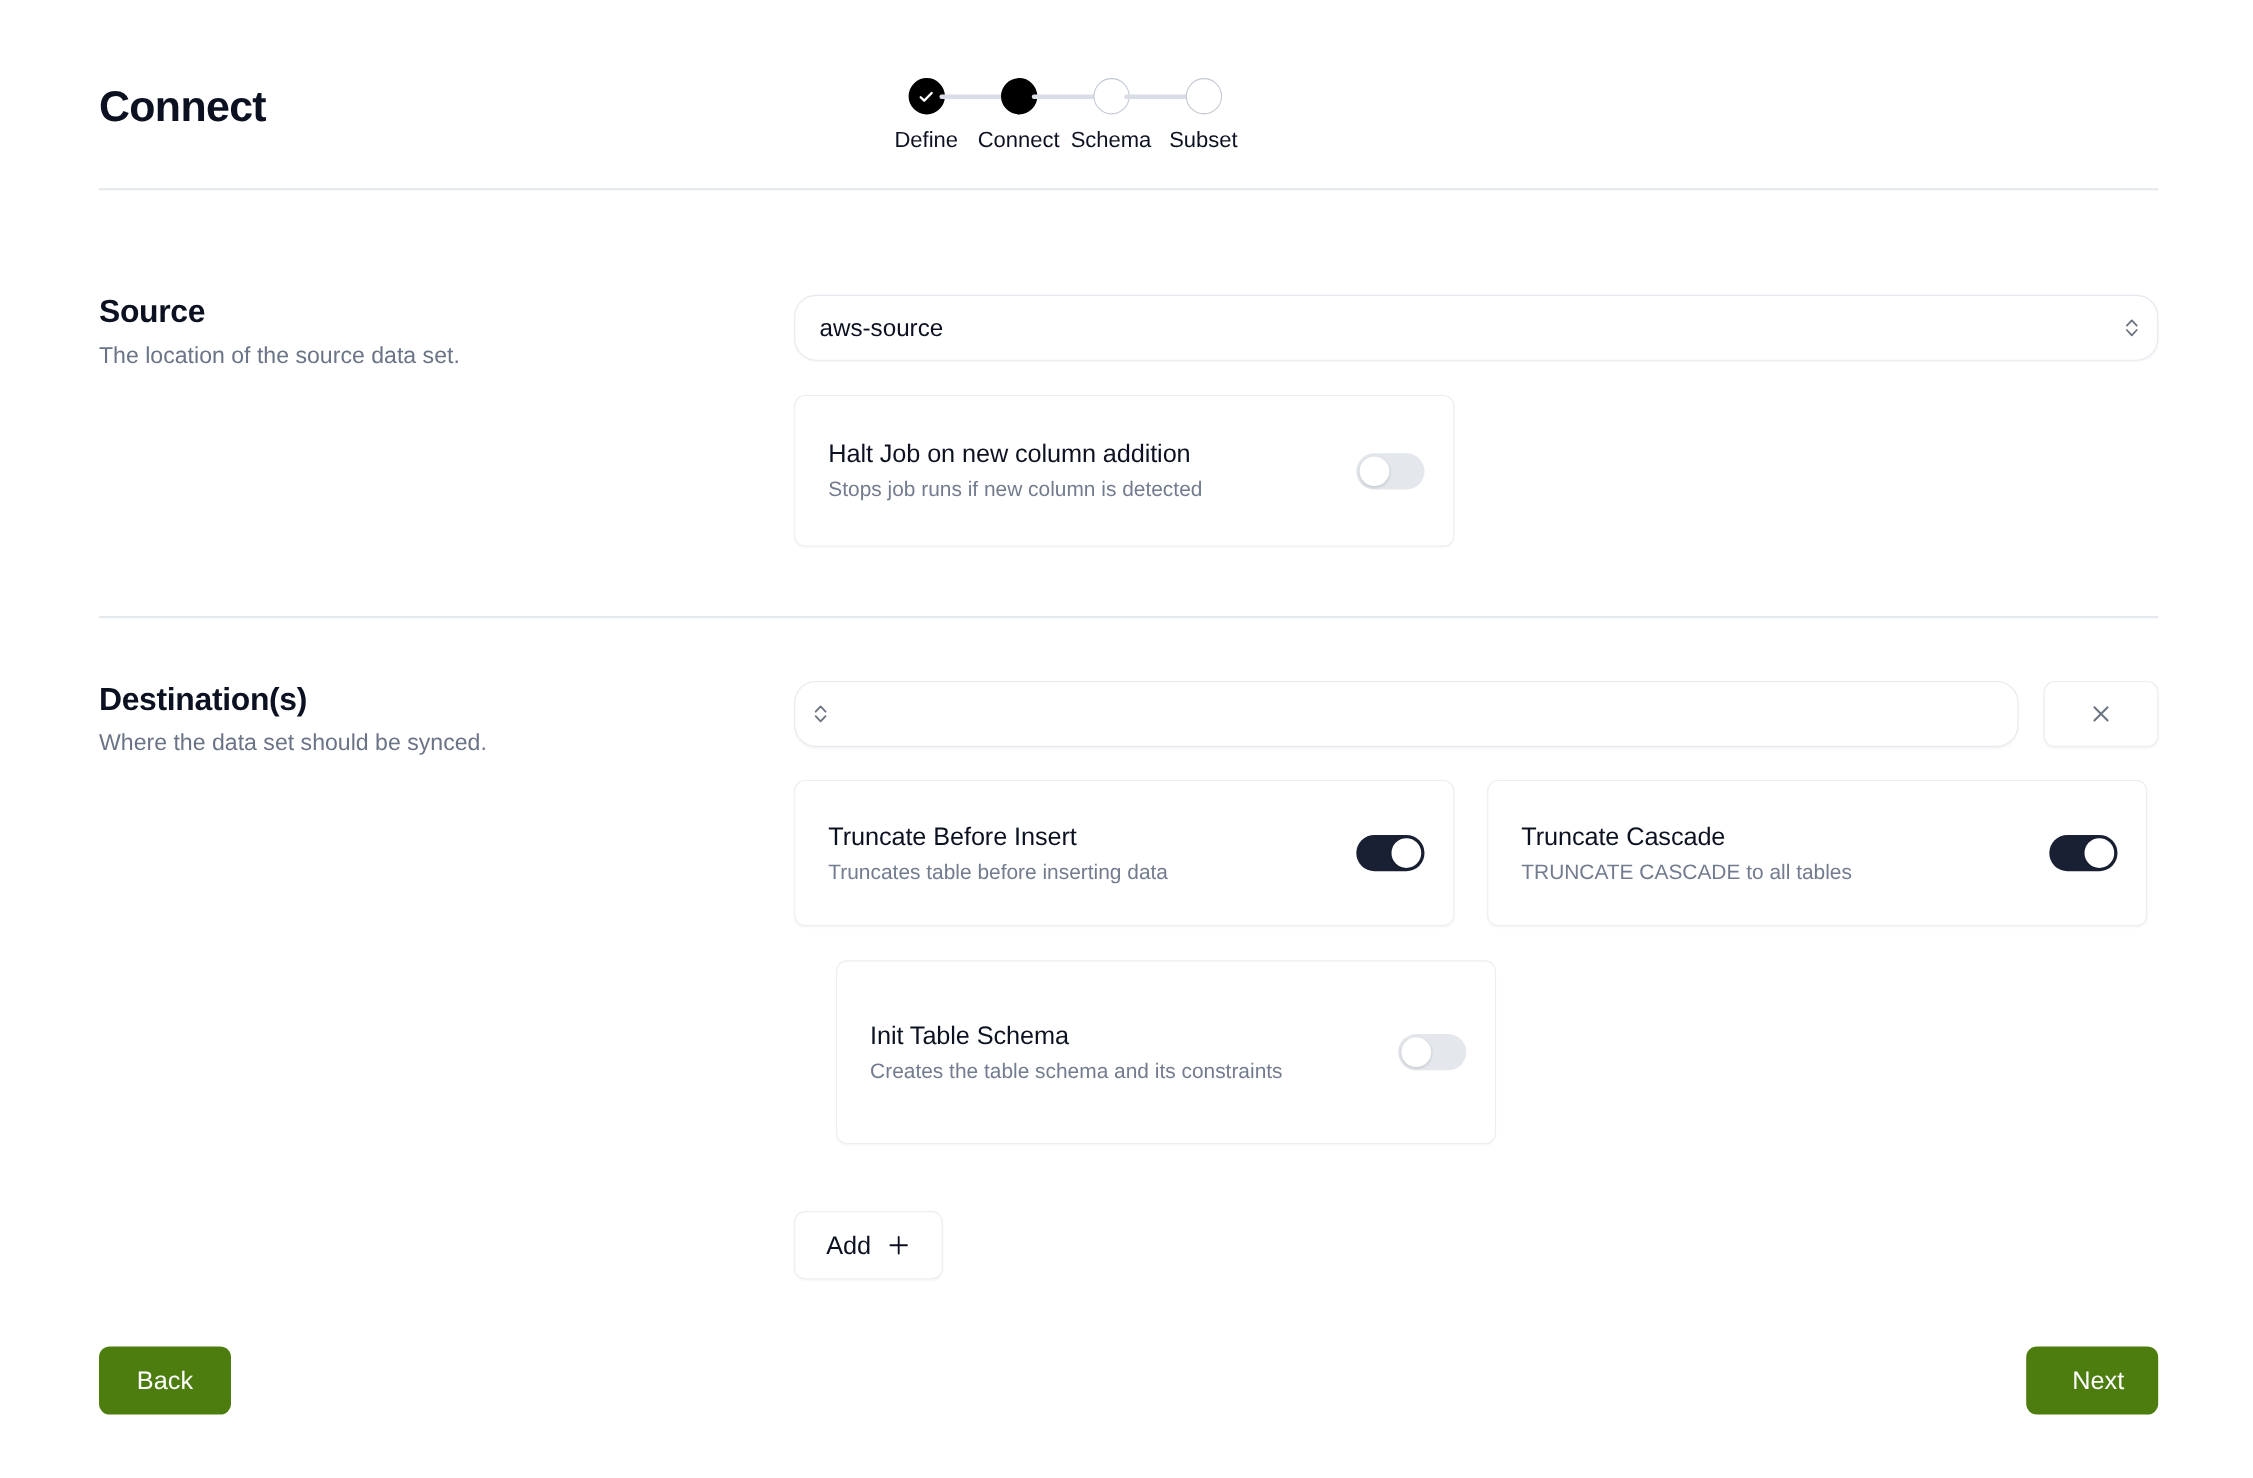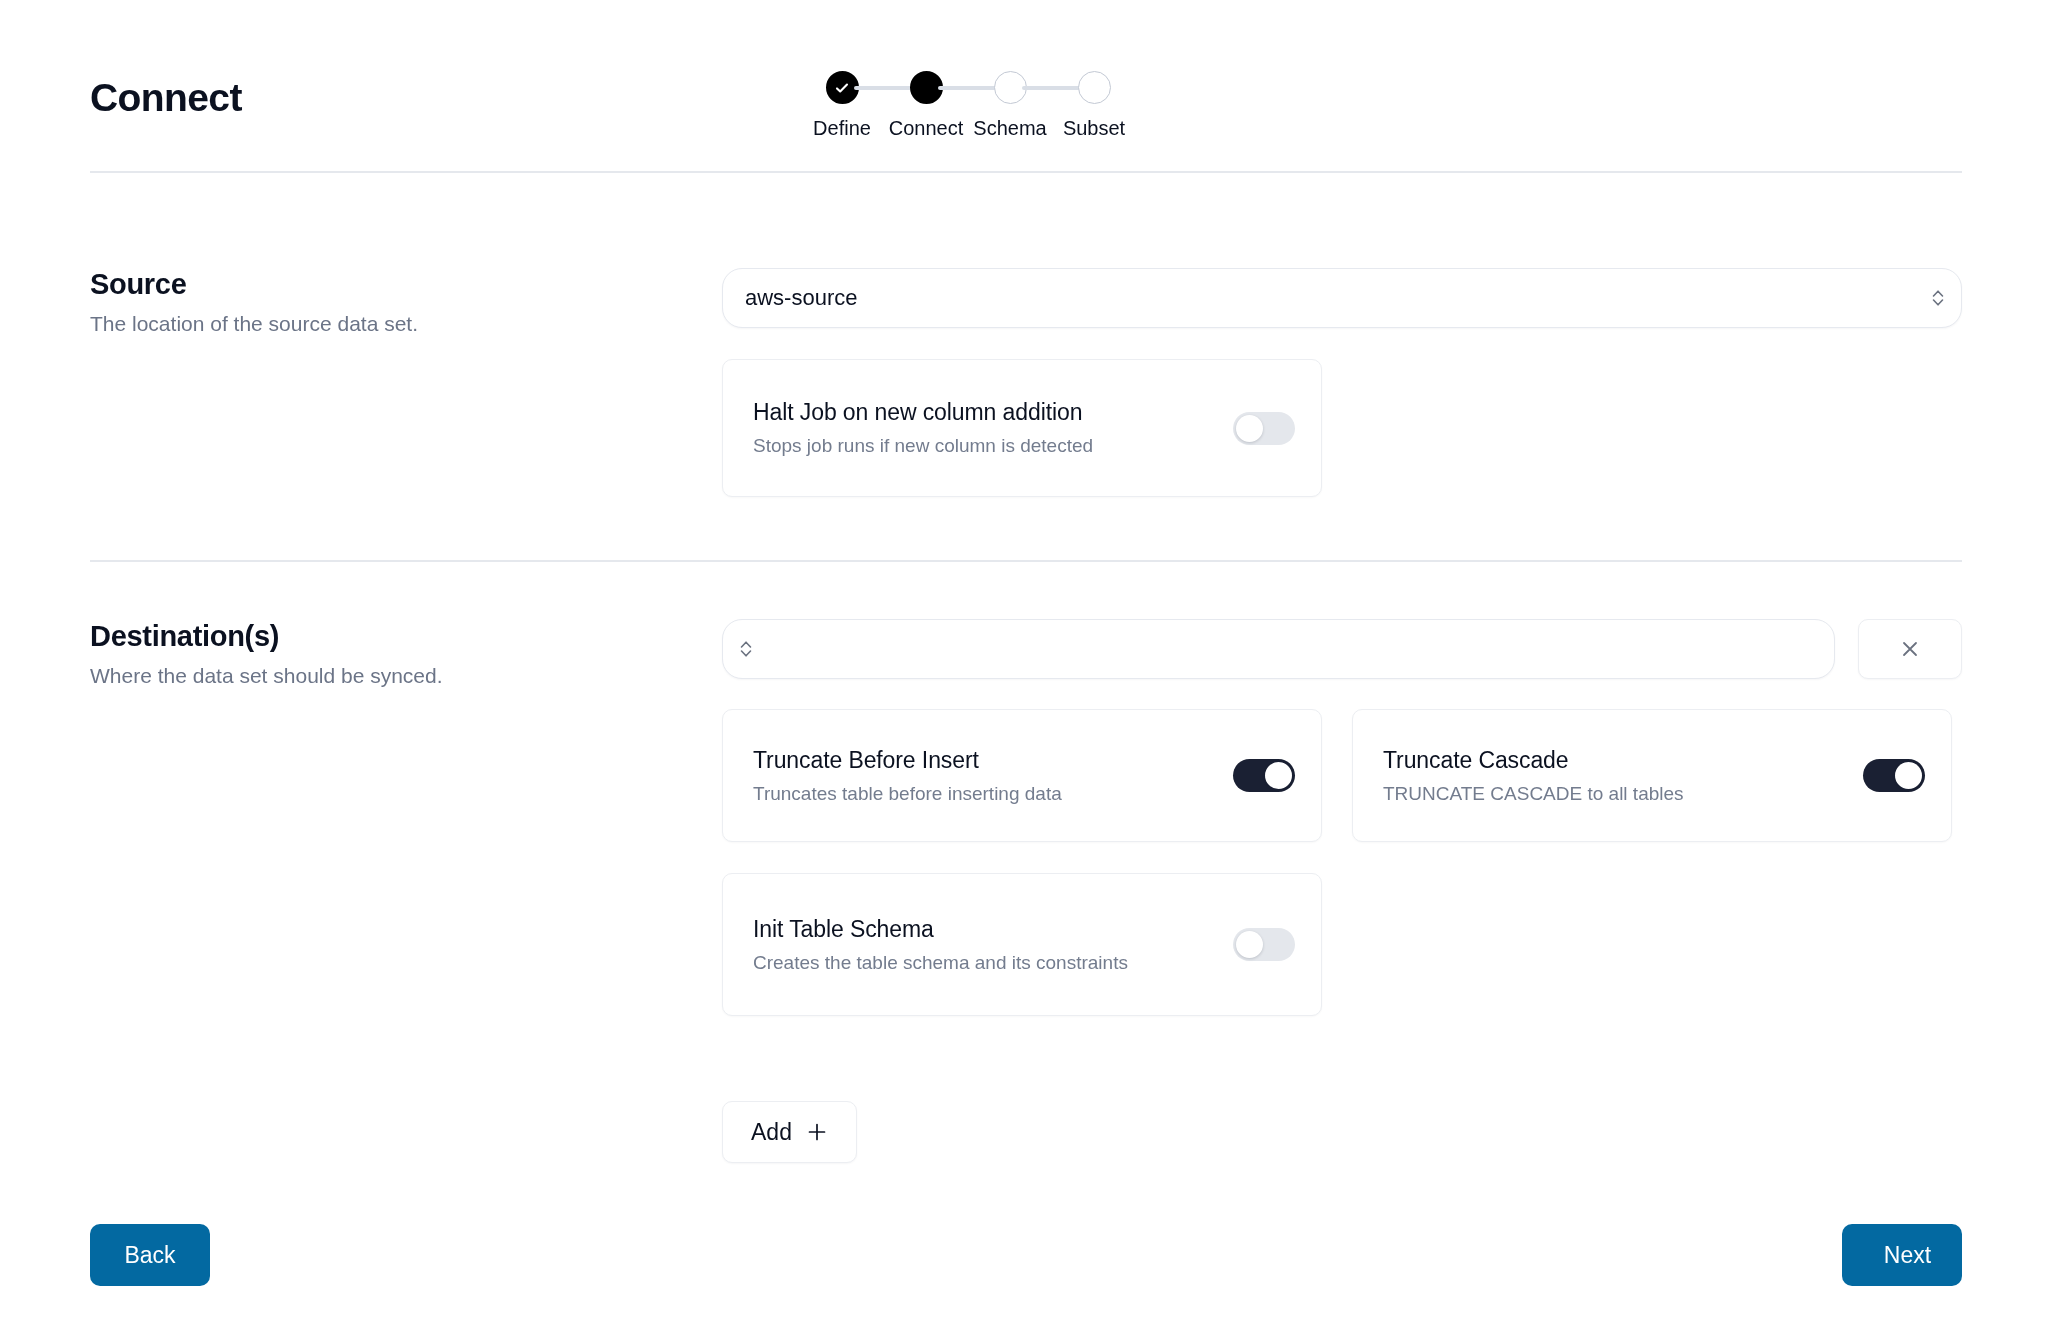--- a/index.html
+++ b/index.html
@@ -195,21 +195,21 @@
   }
   .opt-desc {
     margin-top: 9px;
     font-size: 19px;
     color: #737c8e;
   }
 
   .card-halt     { left: 722px; top: 359px;  width: 600px; height: 138px; }
   .card-truncate { left: 722px; top: 709px;  width: 600px; height: 133px; }
   .card-cascade  { left: 1352px; top: 709px; width: 600px; height: 133px; }
-  .card-init     { left: 722px; top: 873px;  width: 600px; height: 143px; }
+  .card-init     { left: 760px; top: 873px;  width: 600px; height: 167px; }
 
   
   .toggle {
     width: 62px;
     height: 33px;
     border-radius: 17px;
     position: relative;
     flex: none;
     cursor: pointer;
   }
@@ -246,21 +246,21 @@
   }
   .add-btn-label {
     font-size: 23px;
     color: #0b1120;
   }
 
   
   .nav-btn {
     position: absolute;
     height: 62px;
-    background: #0369a1;
+    background: #4d7c0f;
     border-radius: 10px;
     display: flex;
     align-items: center;
     justify-content: center;
     color: #ffffff;
     font-size: 23px;
     cursor: pointer;
     border: none;
   }
   .back-btn { left: 90px;  top: 1224px; width: 120px; }

